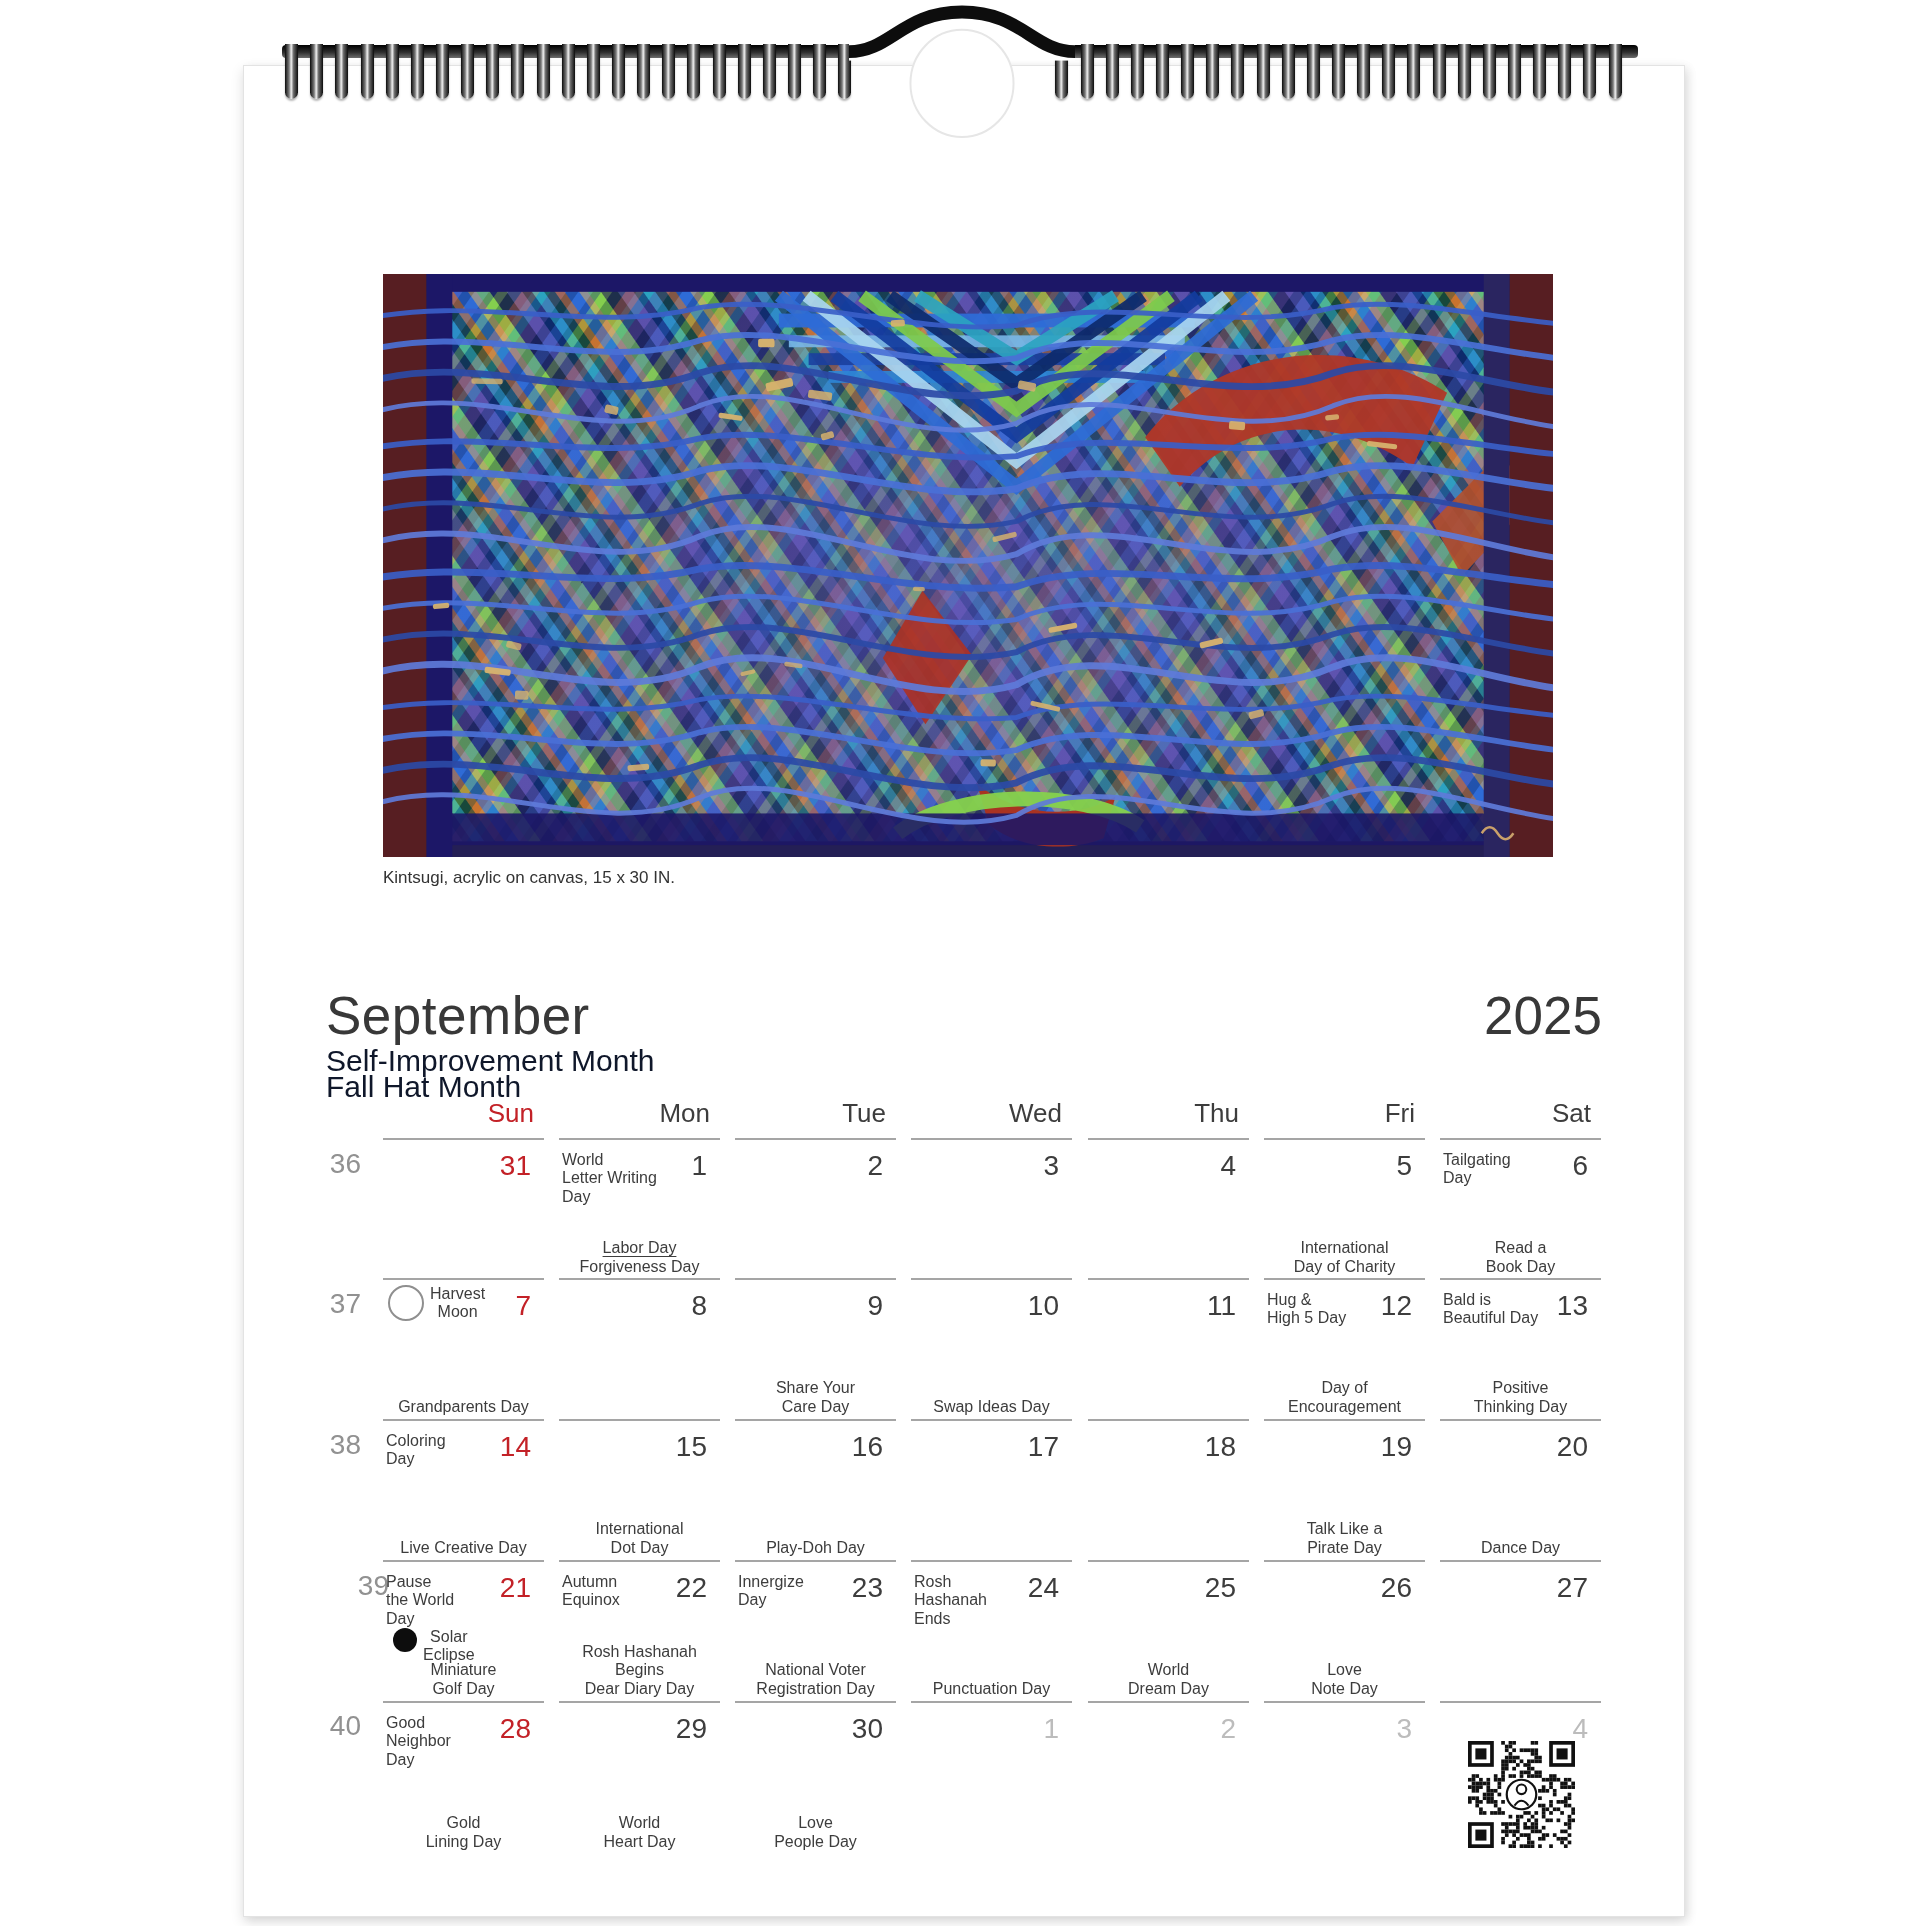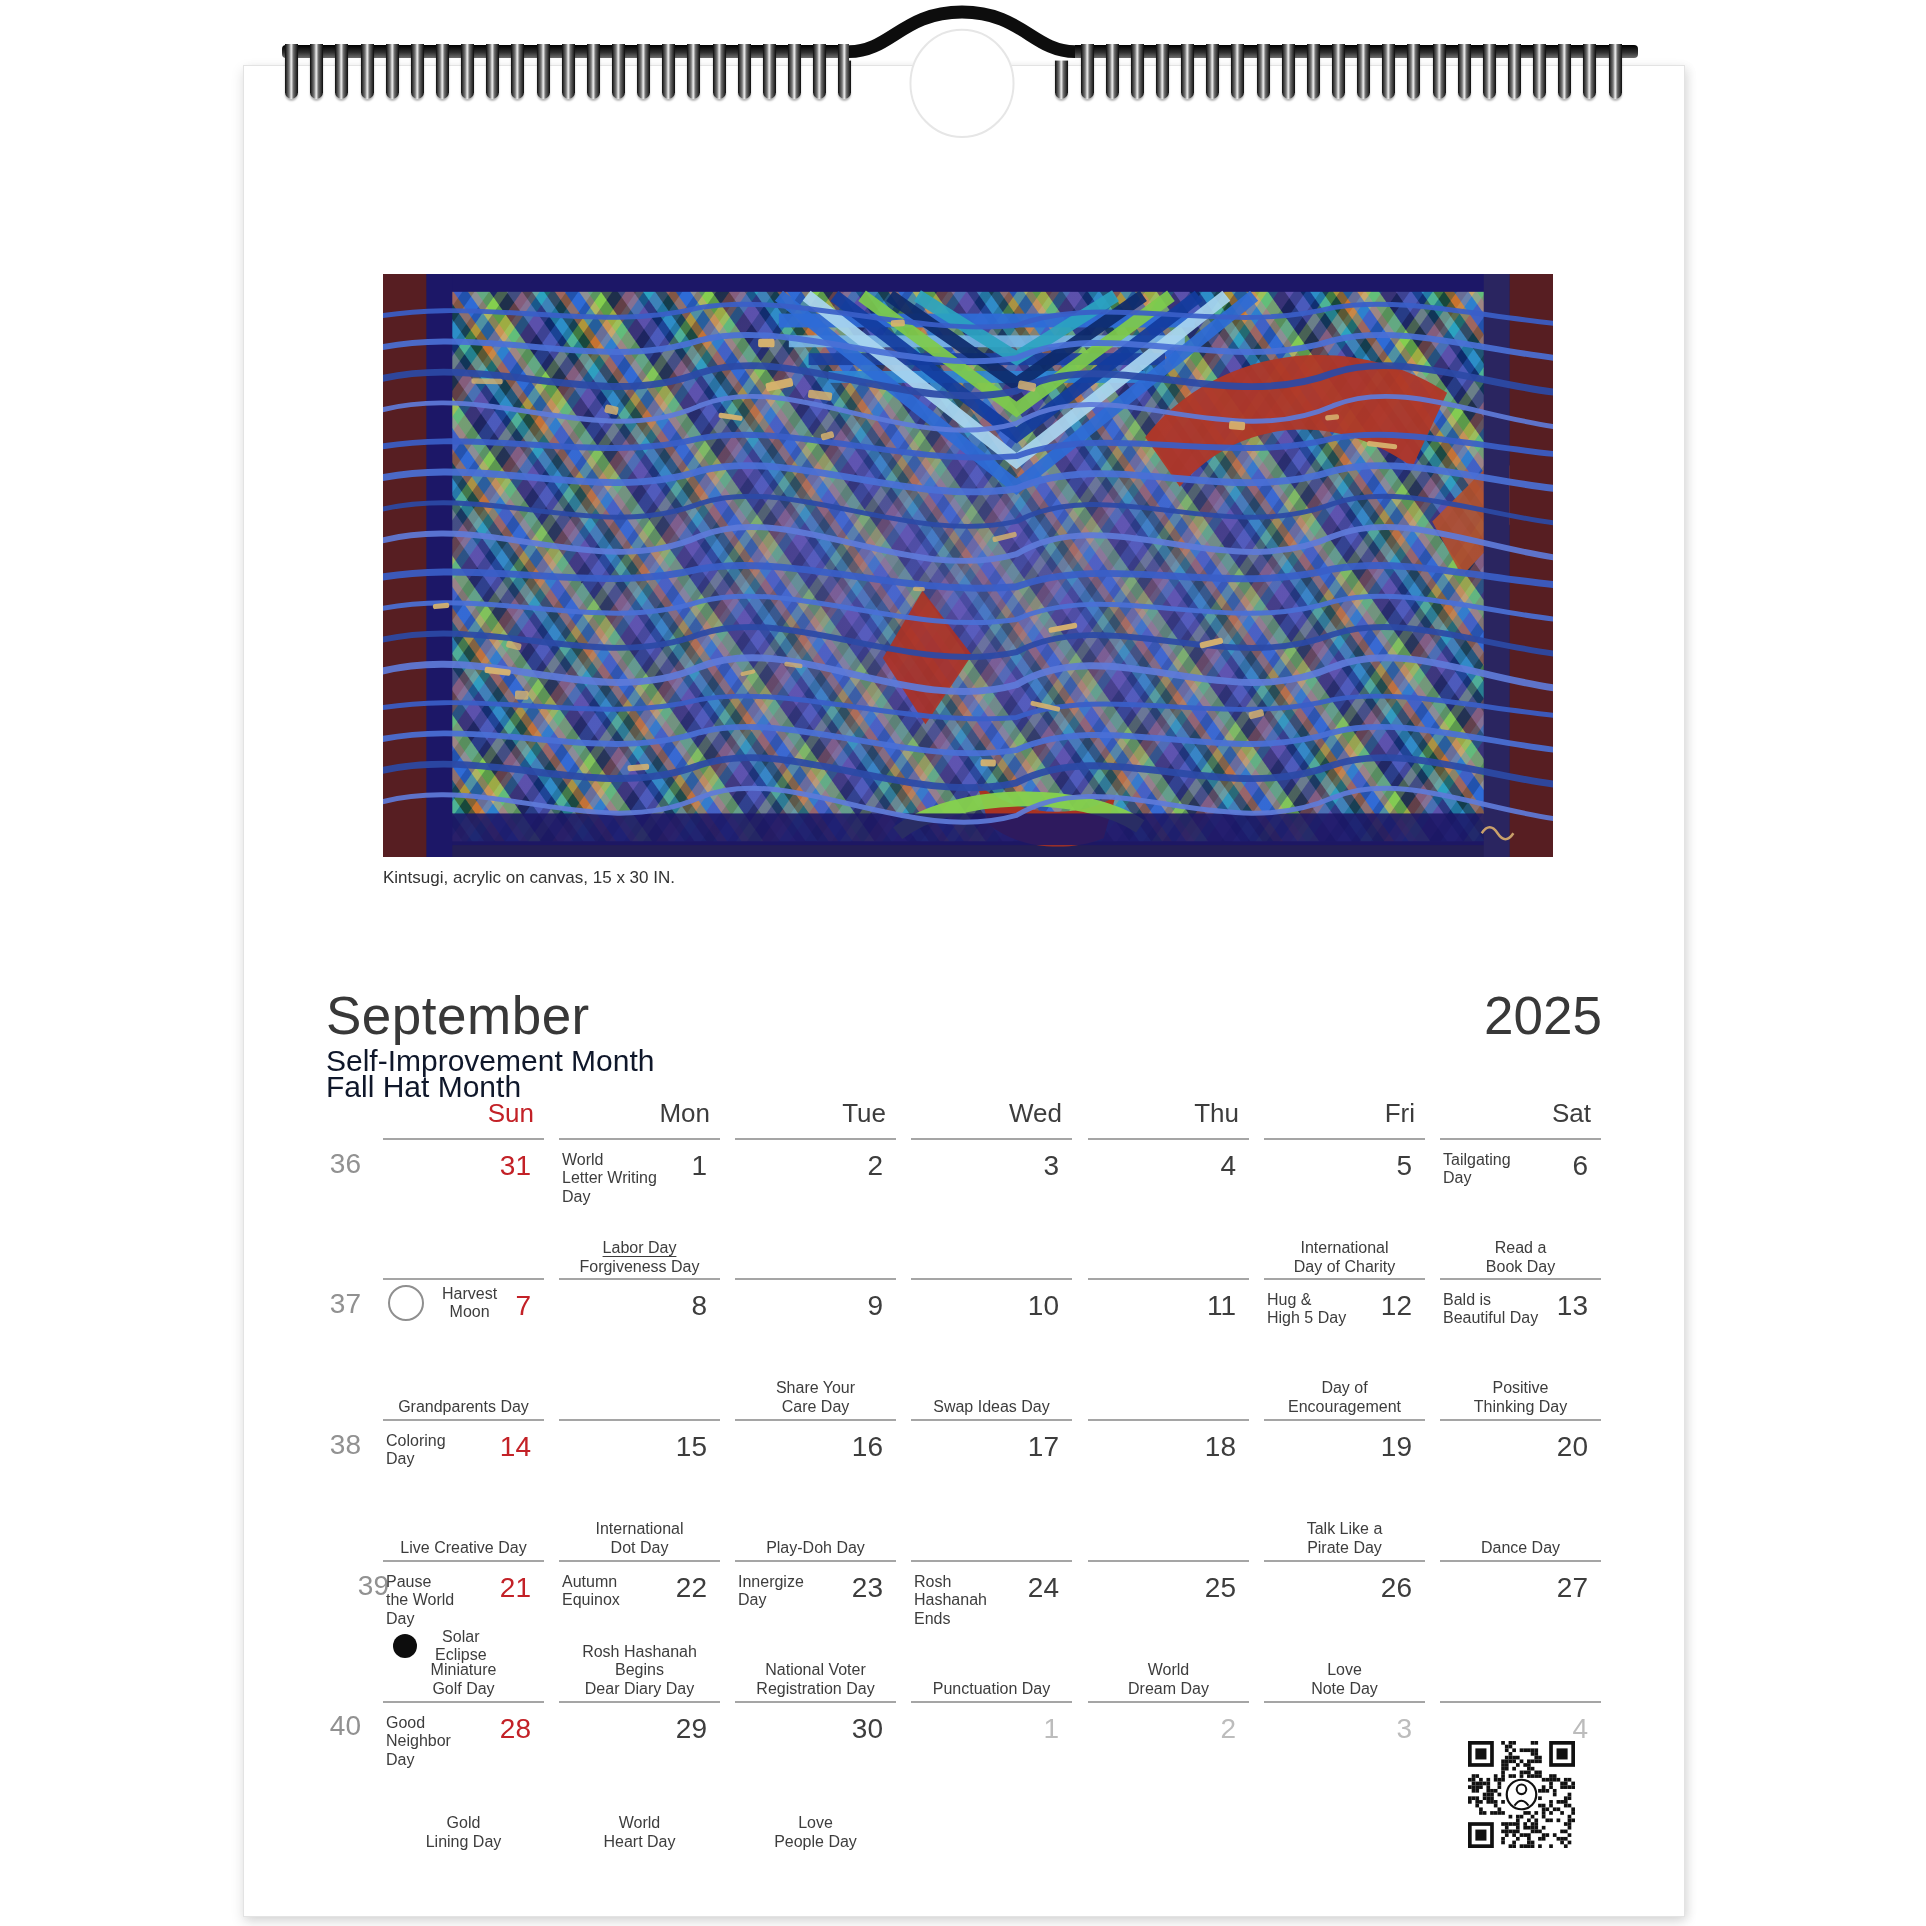--- a/index.html
+++ b/index.html
@@ -31,21 +31,21 @@
   .dayhead.sun{color:var(--red);}
   
   .weeknum{position:absolute;left:0;width:117px;text-align:right;font-size:28px;color:var(--wk);}
   .cell{position:absolute;width:161px;border-top:2px solid var(--line);box-sizing:content-box;}
   .num{position:absolute;top:10px;right:13px;font-size:28px;color:var(--ink);}
   .num.sunday{color:var(--red);} .num.adjacent{color:var(--adj);}
   .toptext{position:absolute;top:11px;left:3px;width:113px;font-size:16px;line-height:18.3px;color:var(--ink);}
   .bottext{position:absolute;bottom:5px;left:0;width:100%;text-align:center;font-size:16px;line-height:18.3px;color:var(--ink);}
   .cell.last .bottext{bottom:8px;}
   .u{text-decoration:underline;text-underline-offset:3px;}
-  .moonwrap{position:absolute;display:flex;align-items:center;gap:18px;}
+  .moonwrap{position:absolute;display:flex;align-items:flex-start;gap:6px;}
   .moonwrap.full{left:5px;top:5px;} .moonwrap.new{left:10px;top:66px;}
   .mooncircle{flex:0 0 auto;border-radius:50%;}
   .mooncircle.full{width:32px;height:32px;border:2px solid #8f8f8f;background:#fff;}
   .mooncircle.new{width:24px;height:24px;background:#0d0d0d;}
   .moonlabel{font-size:16px;line-height:18px;color:var(--ink);text-align:center;}
   .qr{position:absolute;left:28px;top:38px;width:107px;height:107px;}
 </style>
 </head>
 <body>
 

